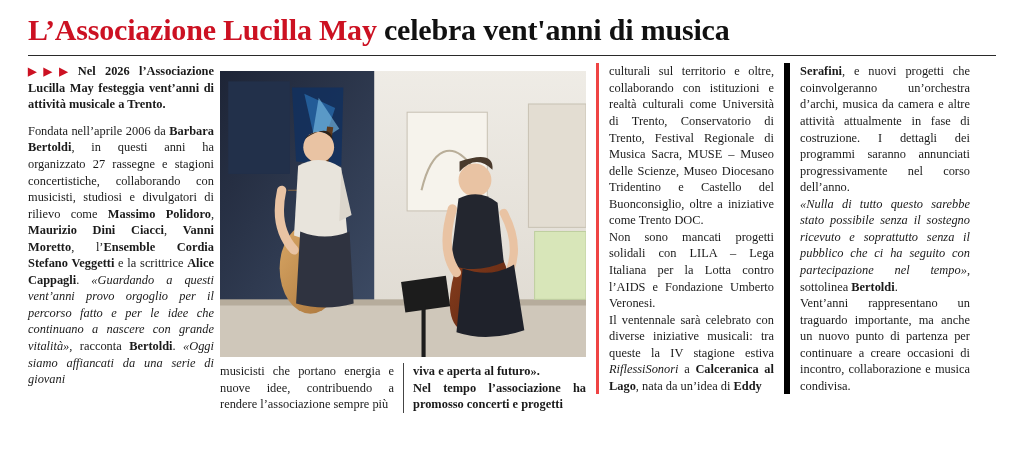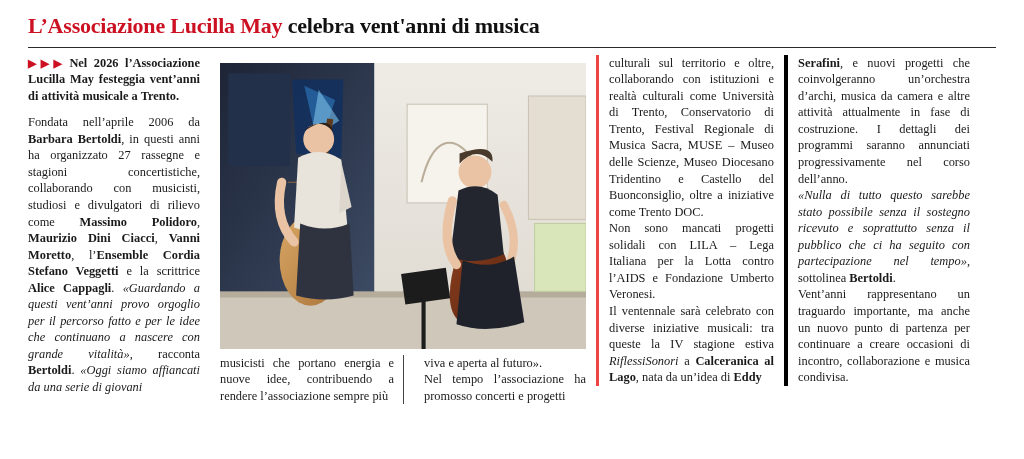--- a/index.html
+++ b/index.html
@@ -16,21 +16,21 @@
   }
   .page {
     position: relative;
     width: 1024px;
     height: 459px;
     box-sizing: border-box;
     padding: 14px 28px 0 28px;
   }
   .headline {
     font-family: "Liberation Serif", serif;
-    font-size: 22px;
+    font-size: 30px;
     font-weight: bold;
     line-height: 1.08;
     letter-spacing: -0.2px;
     margin: 0 0 9px 0;
     white-space: nowrap;
   }
   .headline .red {
     color: #cc1122;
   }
   .headline .black {
@@ -52,36 +52,36 @@
     font-size: 12.4px;
     line-height: 1.335;
     text-align: justify;
     hyphens: auto;
   }
   .col p {
     margin: 0 0 0 0;
   }
   .col1 {
     width: 192px;
-    padding-right: 20px;
+    padding-right: 6px;
   }
   .col-mid {
     width: 376px;
     padding: 0 10px 0 0;
     margin-top: 8px;
   }
   .col3 {
     width: 188px;
     padding: 0 10px 0 10px;
     border-left: 3px solid #ef4444;
   }
   .col4 {
     width: 186px;
     padding: 0 0 0 10px;
-    border-left: 4px solid #000000;
+    border-left: 6px solid #000000;
   }
   .lead {
     font-weight: bold;
     font-size: 12.4px;
     line-height: 1.33;
   }
   .arrows {
     color: #cc1122;
     letter-spacing: 1px;
     font-size: 11px;
@@ -112,22 +112,23 @@
     width: 50%;
     box-sizing: border-box;
     font-size: 12.4px;
     line-height: 1.335;
     text-align: justify;
   }
   .cap-col.left {
     padding-right: 9px;
   }
   .cap-col.right {
-    padding-left: 20px;
+    padding-left: 9px;
     border-left: 1px solid #444;
+    font-weight: bold;
   }
 </style>
 </head>
 <body>
 
 <div class="page">
 
   <h1 class="headline">
     <span class="red">L’Associazione Lucilla May</span><span class="black"> celebra vent'anni di musica</span>
   </h1>

